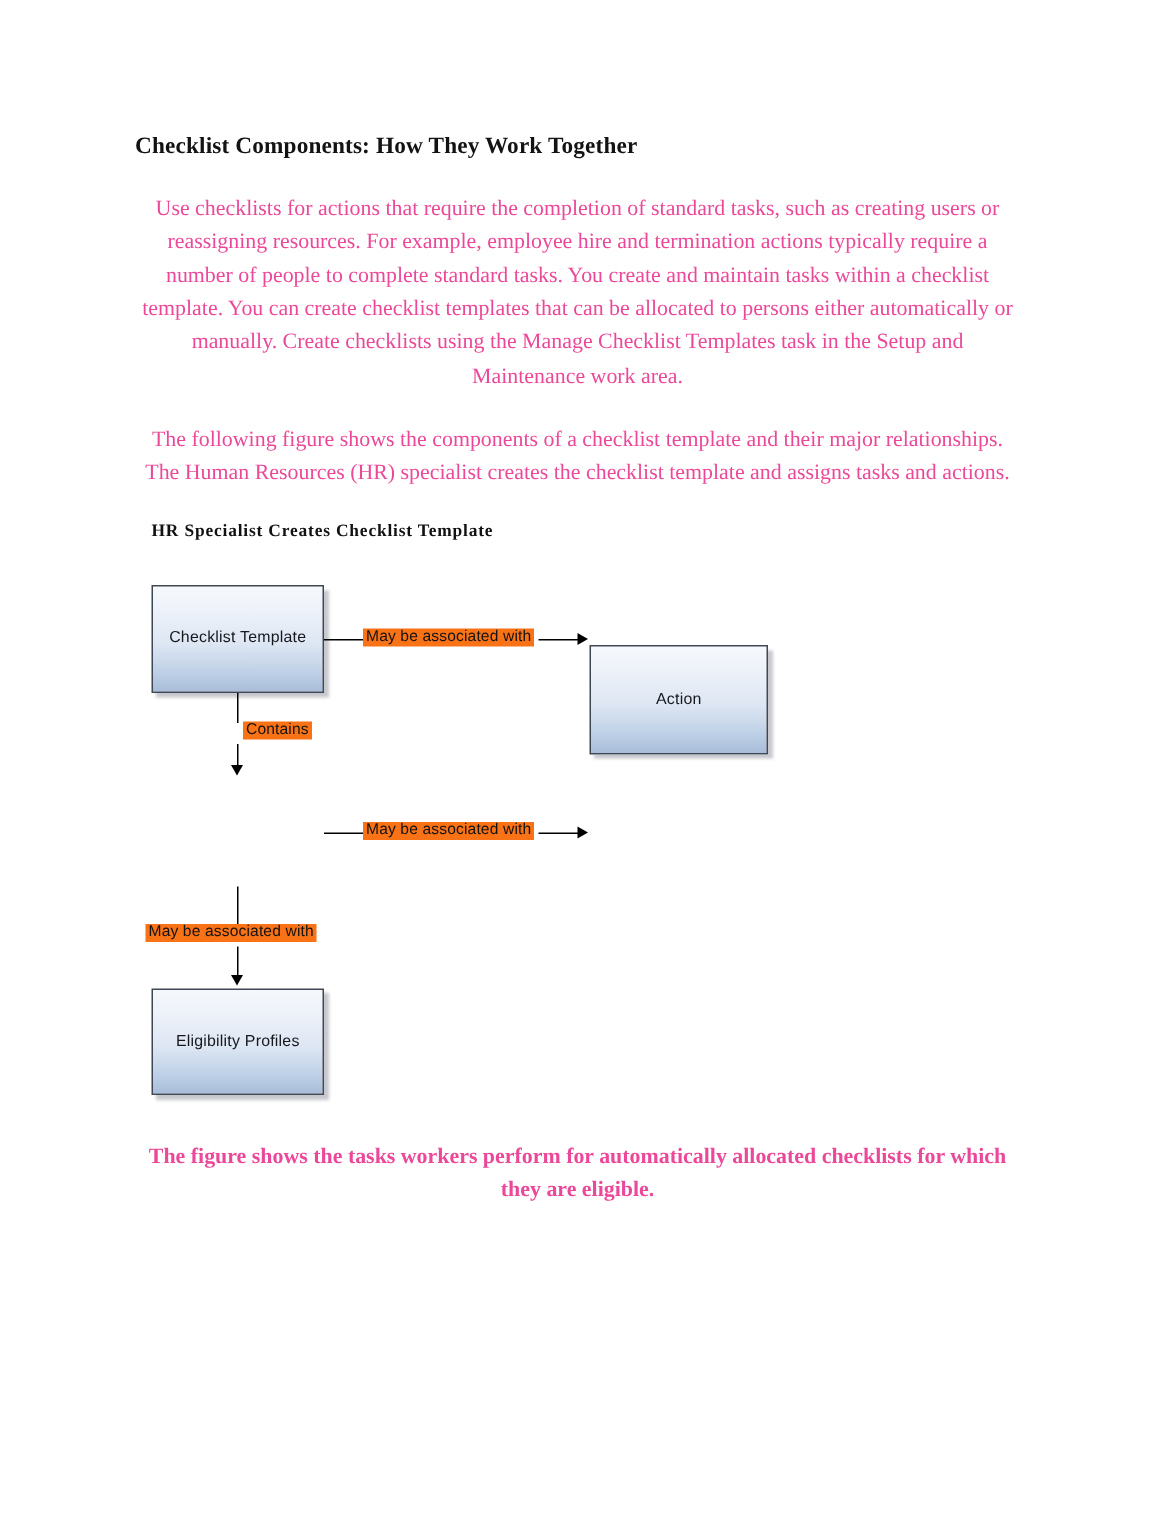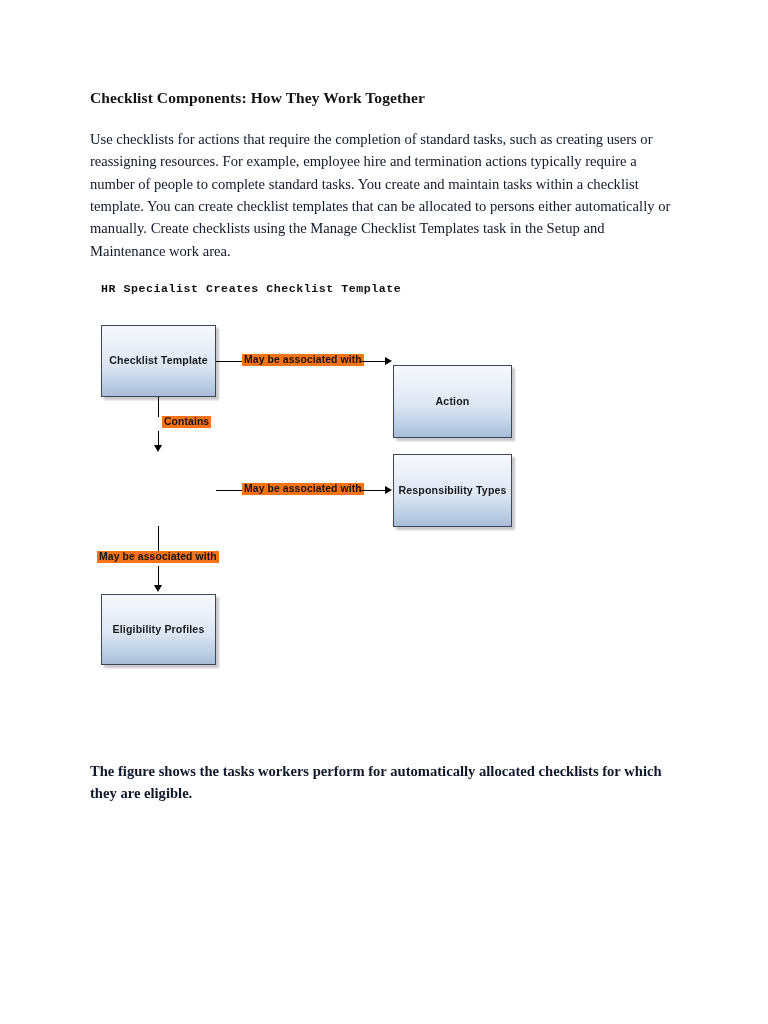--- a/index.html
+++ b/index.html
@@ -41,48 +41,47 @@
     margin: 0 0 20px 0;
     letter-spacing: 0.1px;
     color: #131313;
   }
 
   p.body-para {
     font-family: "Liberation Serif", "DejaVu Serif", serif;
     font-size: 14.6px;
     line-height: 22.3px;
     margin: 0 0 20px 0;
-    color: #0f172a;
-    text-align: left;
+    color: #ec4899;
+    text-align: center;
   }
 
   
   .figure {
     position: relative;
     width: 590px;
     margin: 14px 0 0 0;
   }
 
   .figure-title {
-    font-family: Liberation Mono, monospace;
+    font-family: Liberation Serif, serif;
     font-size: 11.6px;
     font-weight: bold;
     letter-spacing: 0.55px;
     color: #111111;
     margin: 0 0 0 11px;
     padding: 0;
     line-height: 14px;
   }
 
   .diagram {
     position: relative;
     width: 590px;
     height: 368px;
     margin-top: 10px;
-    font-weight: bold;
   }
 
   
   .node {
     position: absolute;
     box-sizing: border-box;
     border: 1.6px solid #3e4754;
     background: linear-gradient(to bottom, #f6f8fc 0%, #eef2f9 22%, #dde6f3 55%, #bed0e6 82%, #a9bdd9 100%);
     box-shadow: 3px 3px 2px rgba(120,125,135,0.42);
     display: flex;
@@ -179,39 +178,37 @@
 <body>
 
 <div class="page">
 
   <div class="content">
 
     <h1 class="doc-title">Checklist Components: How They Work Together</h1>
 
     <p class="body-para">Use checklists for actions that require the completion of standard tasks, such as creating users or reassigning resources. For example, employee hire and termination actions typically require a number of people to complete standard tasks. You create and maintain tasks within a checklist template. You can create checklist templates that can be allocated to persons either automatically or manually. Create checklists using the Manage Checklist Templates task in the Setup and Maintenance work area.</p>
 
+    <p class="body-para">The following figure shows the components of a checklist template and their major relationships. The Human Resources (HR) specialist creates the checklist template and assigns tasks and actions.</p>
 
     <div class="figure">
 
       <div class="figure-title">HR Specialist Creates Checklist Template</div>
 
       <div class="diagram">
 
         <div class="node" id="node-checklist-template">
           <span>Checklist Template</span>
         </div>
 
         <div class="node" id="node-action">
           <span>Action</span>
         </div>
 
 
-        <div class="node" id="node-responsibility">
-          <span>Responsibility Types</span>
-        </div>
 
         <div class="node" id="node-eligibility">
           <span>Eligibility Profiles</span>
         </div>
 
         <div class="line-h" id="edge1-line-a"></div>
         <div class="edge-label" id="edge1-label">May be associated with</div>
         <div class="line-h" id="edge1-line-b"></div>
         <div class="arrow-right" id="edge1-arrow"></div>
 

